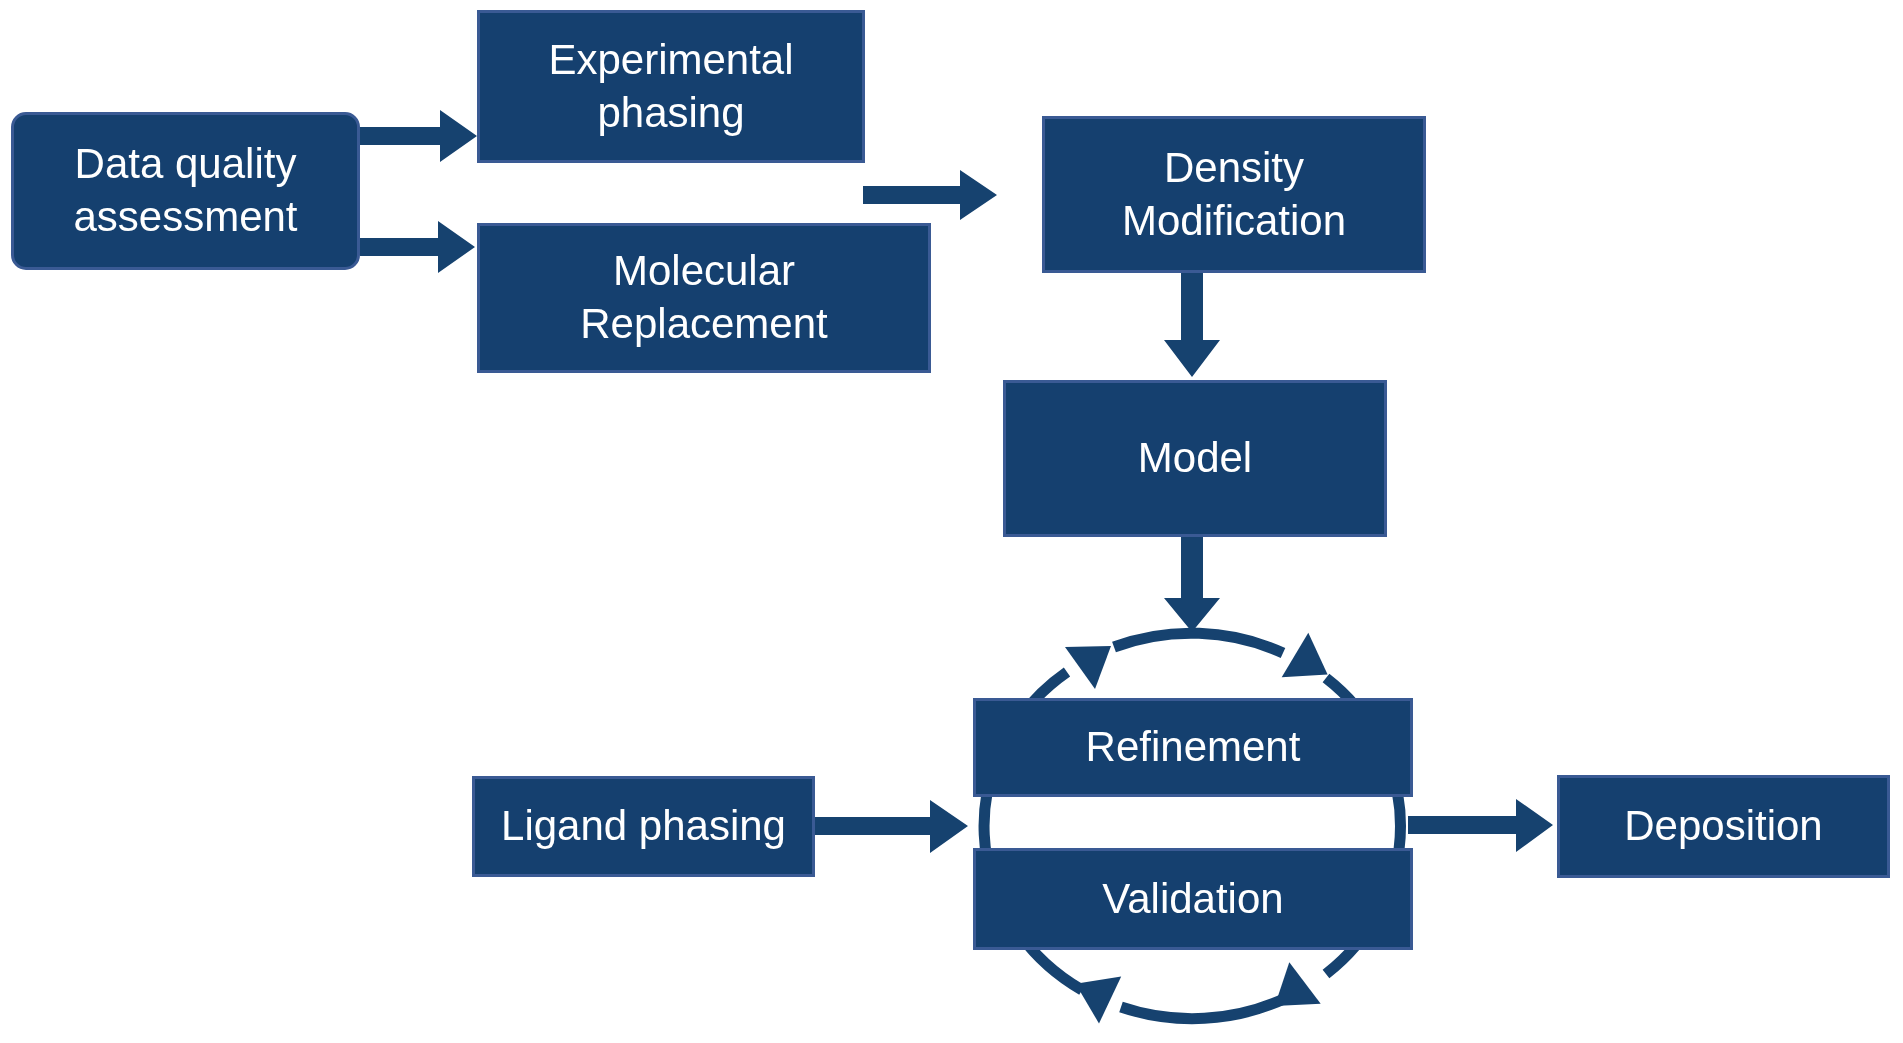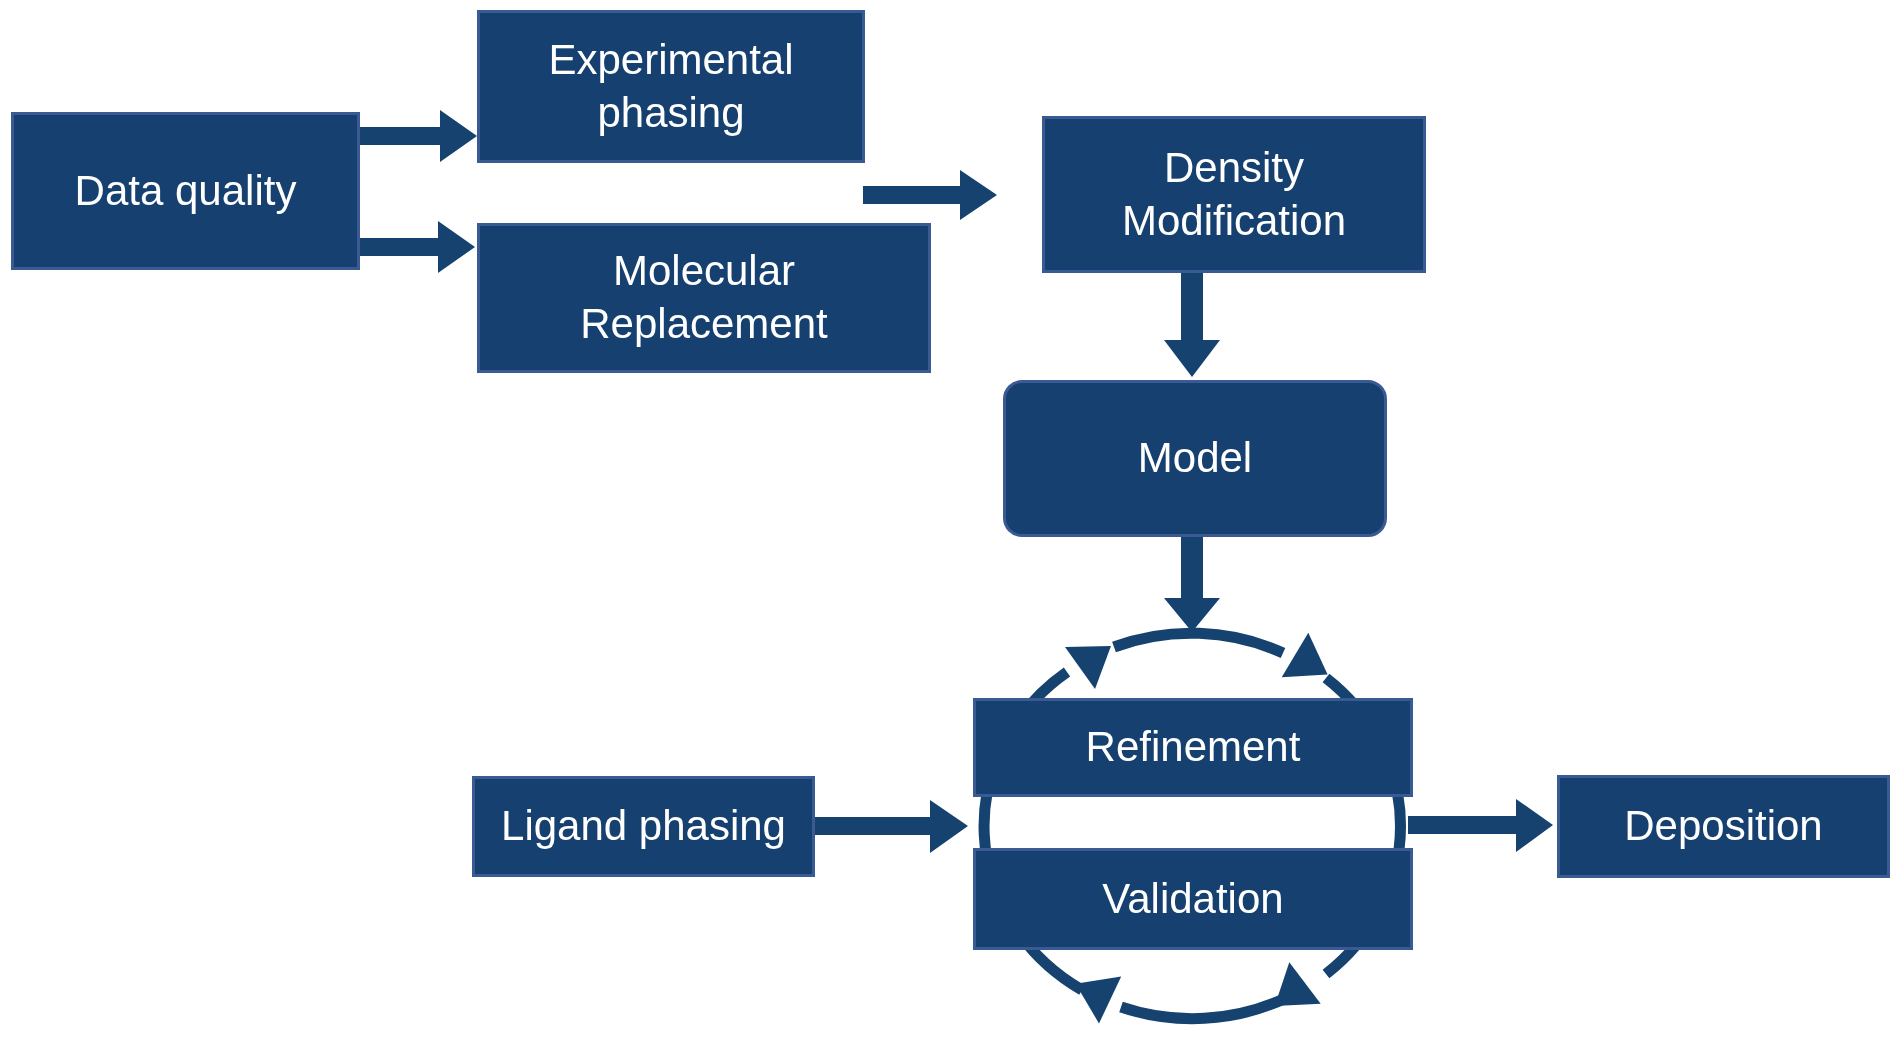--- a/index.html
+++ b/index.html
@@ -59,40 +59,41 @@
 
     <path class="ink" d="M360,127 L440,127 L440,110 L477,136 L440,162 L440,145 L360,145 Z"></path>
     <path class="ink" d="M360,238 L438,238 L438,221 L475,247 L438,273 L438,256 L360,256 Z"></path>
     <path class="ink" d="M863,186 L960,186 L960,170 L997,195 L960,220 L960,204 L863,204 Z"></path>
     <path class="ink" d="M1181,273 L1203,273 L1203,340 L1220,340 L1192,377 L1164,340 L1181,340 Z"></path>
     <path class="ink" d="M1181,537 L1203,537 L1203,598 L1220,598 L1192,632 L1164,598 L1181,598 Z"></path>
     <path class="ink" d="M815,817 L930,817 L930,800 L968,826 L930,853 L930,835 L815,835 Z"></path>
     <path class="ink" d="M1408,816 L1516,816 L1516,799 L1553,825 L1516,852 L1516,834 L1408,834 Z"></path>
   </svg>
 
-  <div class="box" style="left:11px; top:112px; width:349px; height:158px;">
+  <div class="box" style="left:11px; top:112px; width:349px; height:158px;border-radius:15px;">
     <span>Data quality</span>
+    <span>assessment</span>
   </div>
 
   <div class="box" style="left:477px; top:10px; width:388px; height:153px;">
     <span>Experimental</span>
     <span>phasing</span>
   </div>
 
   <div class="box" style="left:477px; top:223px; width:454px; height:150px;">
     <span>Molecular</span>
     <span>Replacement</span>
   </div>
 
   <div class="box" style="left:1002px; top:116px; width:384px; height:157px;margin-left:40px;">
     <span>Density</span>
     <span>Modification</span>
   </div>
 
-  <div class="box" style="left:1003px; top:380px; width:384px; height:157px;border-radius:19px;">
+  <div class="box" style="left:1003px; top:380px; width:384px; height:157px;">
     <span>Model</span>
   </div>
 
   <div class="box" style="left:973px; top:698px; width:440px; height:99px;">
     <span>Refinement</span>
   </div>
 
   <div class="box" style="left:973px; top:848px; width:440px; height:102px;">
     <span>Validation</span>
   </div>

